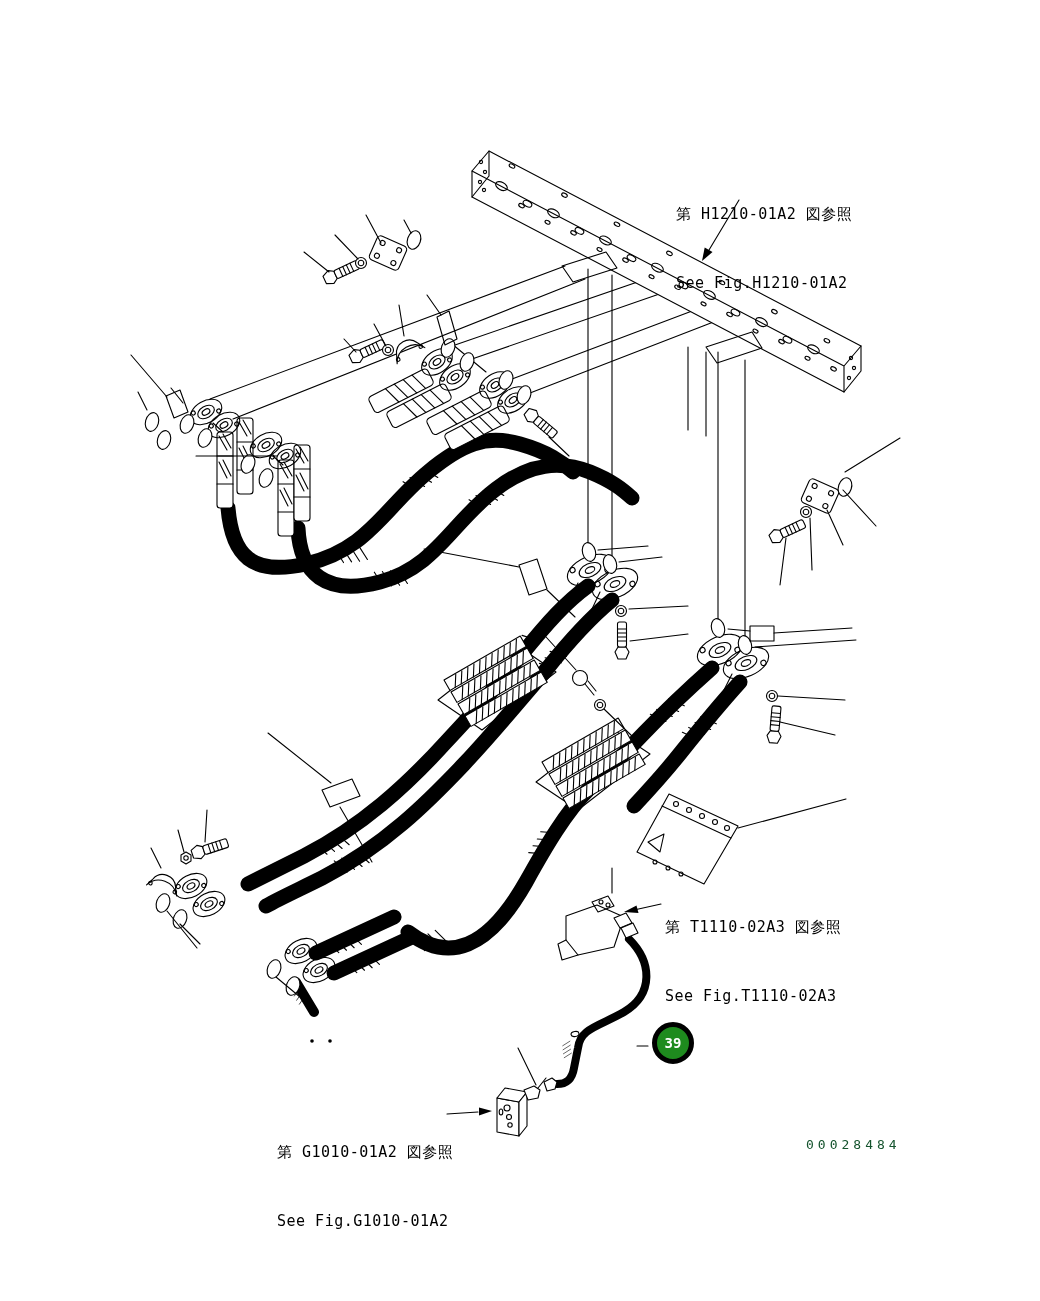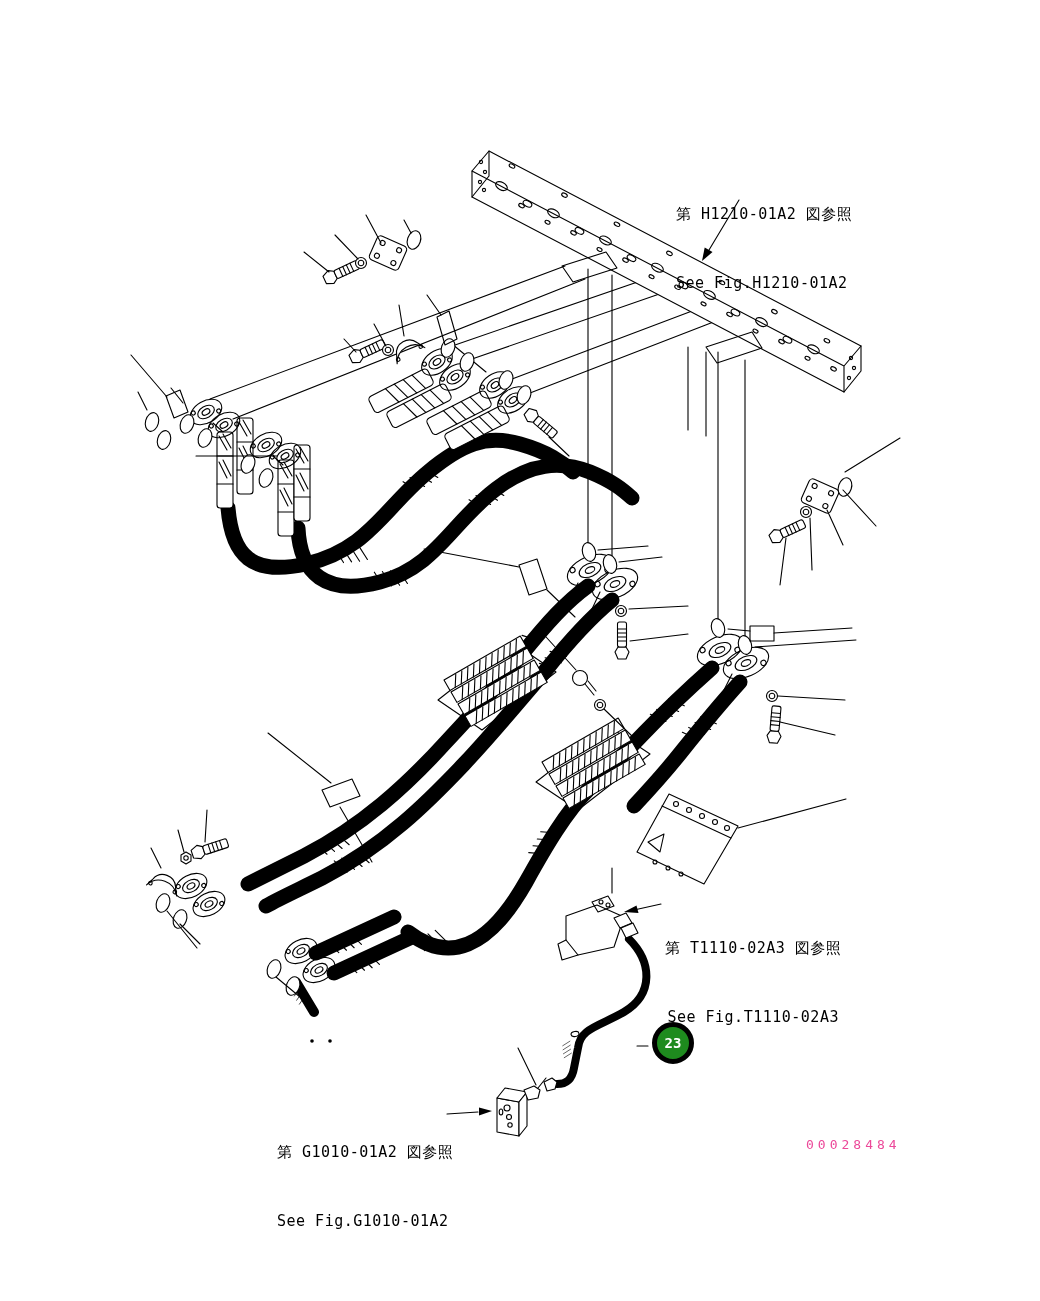--- a/index.html
+++ b/index.html
@@ -6,21 +6,21 @@
   body{width:1040px;height:1301px;position:relative;background:#fff;overflow:hidden;
        font-family:"DejaVu Sans Mono","Liberation Mono",monospace;}
   svg{position:absolute;left:0;top:0;}
   .ln{stroke:#000;fill:none;stroke-width:1.1;stroke-linecap:round;stroke-linejoin:round;}
   .wf{stroke:#000;fill:#fff;stroke-width:1.1;stroke-linejoin:round;}
   .hoseB{stroke:#000;fill:none;stroke-linecap:round;}
   .arrowhead{fill:#000;stroke:none;}
   .anno{position:absolute;font-size:15px;line-height:1.55;letter-spacing:.5px;color:#000;
         white-space:pre;cursor:pointer;}
   .anno div{pointer-events:auto;}
-  .doc{position:absolute;left:806px;top:1137px;font-size:13px;letter-spacing:4px;color:#ec4899;}
+  .doc{position:absolute;left:806px;top:1137px;font-size:13px;letter-spacing:4px;color:#14532d;}
   .badge{position:absolute;left:652px;top:1022px;width:32px;height:32px;border:5px solid #000;
          border-radius:50%;color:#fff;font-size:14px;font-weight:bold;text-align:center;
          line-height:32px;cursor:pointer;}
 </style>
 </head>
 <body>
 
 <svg width="1040" height="1301" viewBox="0 0 1040 1301">
   <defs>
     <g id="flange">
@@ -349,24 +349,24 @@
       <line class="ln" x1="447" y1="1114" x2="478" y2="1112"></line>
       <polygon class="arrowhead" points="492,1111 479,1107.5 479,1115.5"></polygon>
     </g>
   </g>
 </svg>
 
 <div class="anno" style="left:676px;top:156px;">
   <div>第 H1210-01A2 図参照</div>
   <div>See Fig.H1210-01A2</div>
 </div>
-<div class="anno" style="left:665px;top:890px;text-align:center;">
+<div class="anno" style="left:665px;top:869px;">
   <div>第 T1110-02A3 図参照</div>
   <div>See Fig.T1110-02A3</div>
 </div>
 <div class="anno" style="left:277px;top:1094px;">
   <div>第 G1010-01A2 図参照</div>
   <div>See Fig.G1010-01A2</div>
 </div>
 
-<div class="badge" style="background: rgb(30, 139, 30); border-color: rgb(0, 0, 0); color: rgb(255, 255, 255);">23</div>
+<div class="badge" style="background: rgb(30, 139, 30); border-color: rgb(0, 0, 0); color: rgb(255, 255, 255);">39</div>
 
 <div class="doc">00028484</div>
 
 </body></html>

